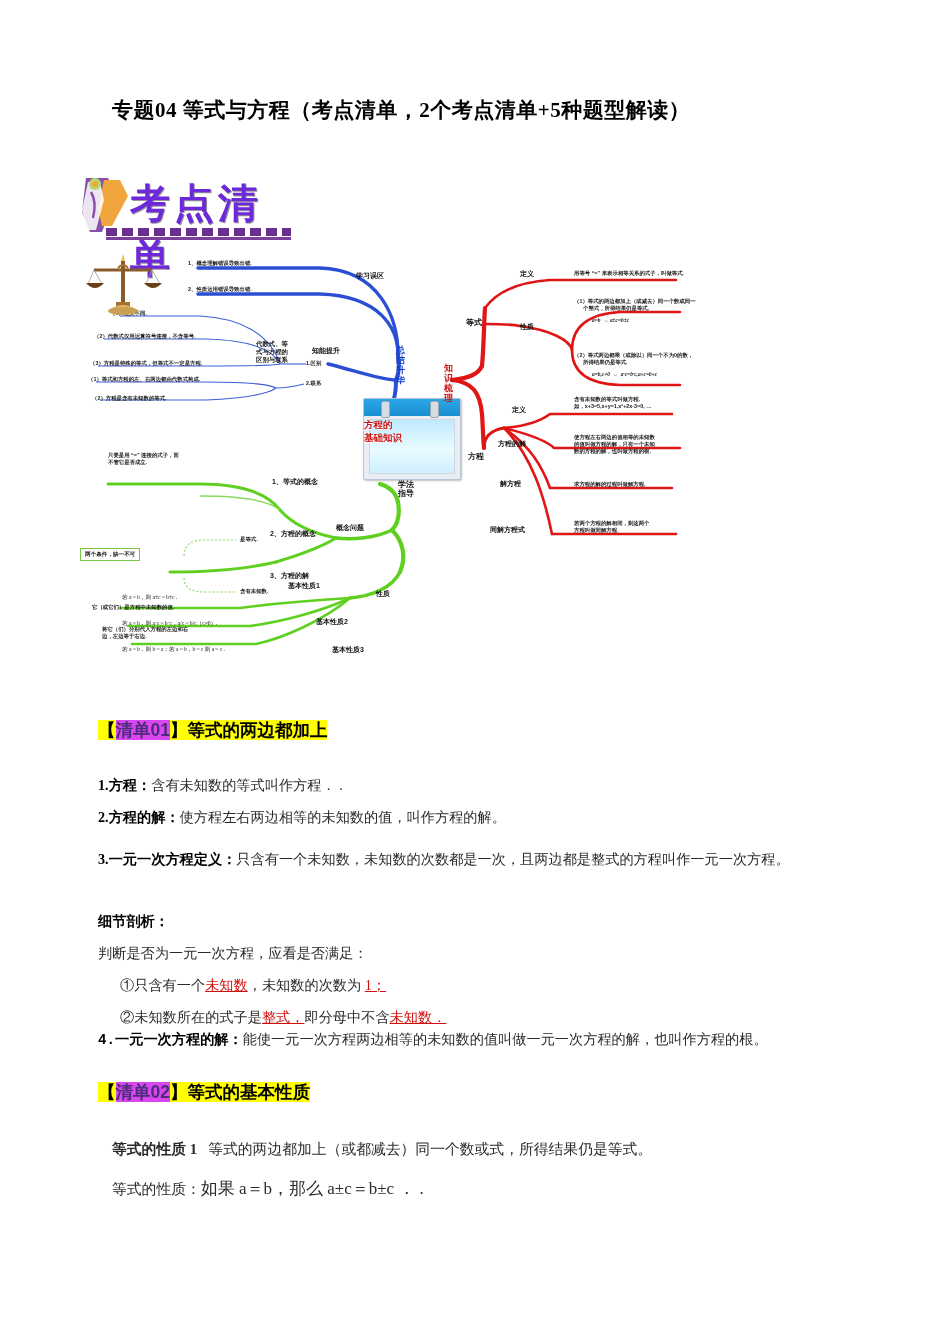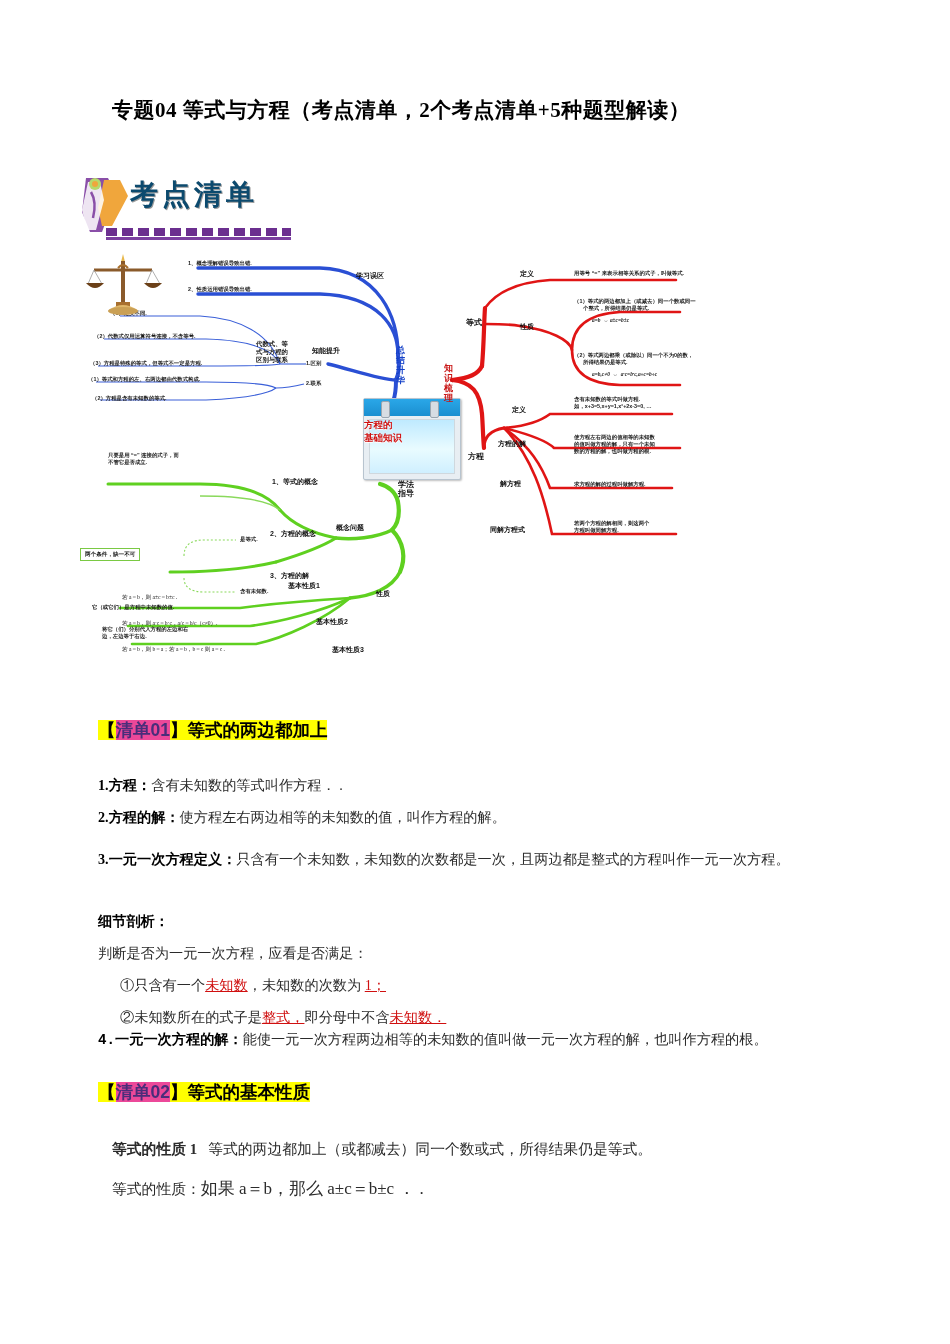--- a/index.html
+++ b/index.html
@@ -16,23 +16,23 @@
     font-size:21px;font-weight:bold;letter-spacing:.5px;
     font-family:"Liberation Serif","DejaVu Serif",serif;
     white-space:nowrap;
   }
 
   
   .logo-wrap{position:absolute;left:78px;top:172px;width:215px;height:70px;}
   .logo-ribbon{position:absolute;left:0;top:2px;width:62px;height:62px;}
   .logo-text{
     position:absolute;left:52px;top:4px;
-    font-size:28px;font-weight:bold;letter-spacing:4px;
+    font-size:40px;font-weight:bold;letter-spacing:4px;
     font-family:"DejaVu Serif","Liberation Serif",serif;
-    color:#0c4a6e;
+    color:#6d28d9;
     text-shadow:1px 1px 0 #999;
   }
   .logo-underline{
     position:absolute;left:28px;top:56px;width:185px;height:8px;
     background:repeating-linear-gradient(to right,#6b2f8f 0 11px,transparent 11px 16px);
   }
   .logo-underline2{
     position:absolute;left:28px;top:65px;width:185px;height:3px;
     background:#7b3fa0;
   }
@@ -79,21 +79,21 @@
     font-family:"Liberation Sans","DejaVu Sans",sans-serif;
     text-shadow:0 1px 0 #fff;
   }
 
   
   .h-clause{
     position:absolute;left:98px;font-size:17.5px;font-weight:bold;
     font-family:"Liberation Sans","DejaVu Sans",sans-serif;
     white-space:nowrap;
   }
-  .h-clause .tag{background:#ec4899;color:#4a2d7a;}
+  .h-clause .tag{background:#d946ef;color:#4a2d7a;}
   .h-clause .ttl{background:#ffff00;color:#000;}
   .h-clause .brk{background:#ffff00;color:#000;}
 
   .para{
     position:absolute;left:98px;width:760px;
     font-size:14.2px;line-height:26px;color:#2b2b2b;
     font-family:"Liberation Serif","DejaVu Serif",serif;
     text-align:justify;
   }
   .para b{color:#000;}

